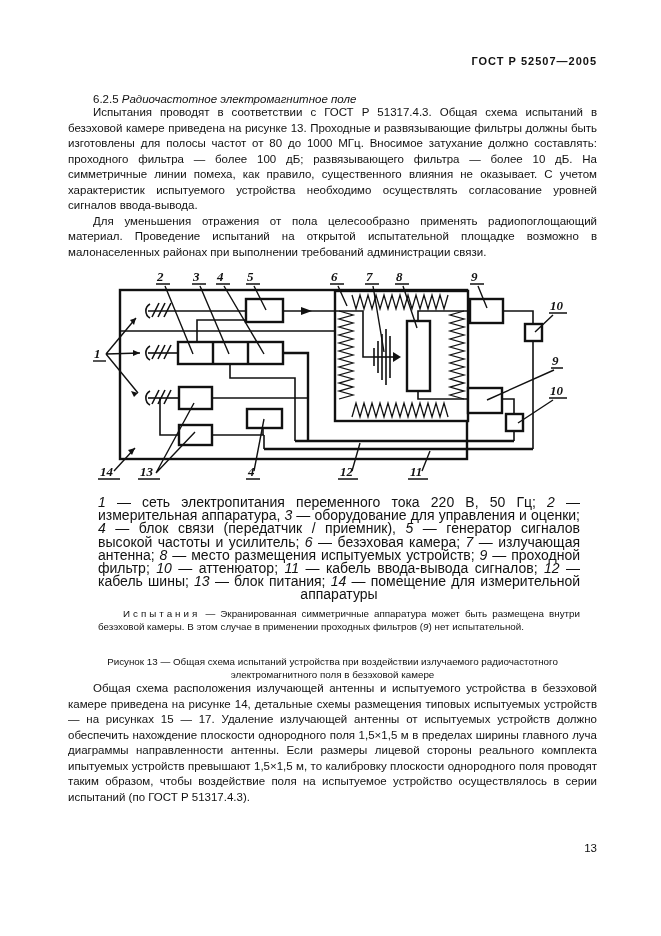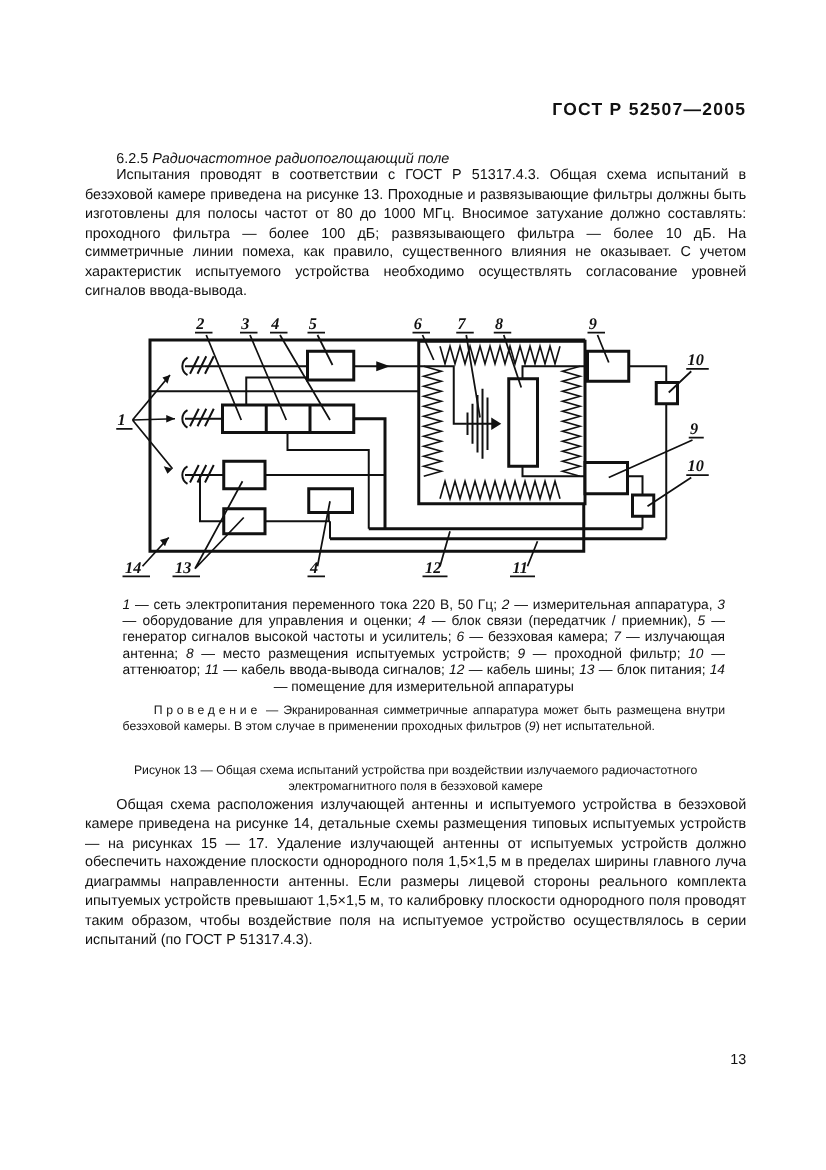--- a/index.html
+++ b/index.html
@@ -8,24 +8,23 @@
     width:661px;height:936px;
     margin:0 auto;
     background:#ffffff;
     font-family:"Liberation Sans", sans-serif;
     color:#111;
     overflow:hidden;
   }
   .header{
     padding:55px 64px 0 68px;
     text-align:right;
-    font-size:14px;
+    font-size:11px;
     font-weight:bold;
     letter-spacing:1px;
-    margin-top:24px;
   }
   .content{
     margin:0 64px 0 68px;
   }
   .section-heading{
     margin-top:26px;
     padding-left:25px;
     font-size:11.5px;
   }
   .section-heading .sec-title{font-style:italic;}
@@ -37,21 +36,21 @@
     text-indent:25px;
   }
   .figure-area{
     position:relative;
     height:222px;
     margin-top:6px;
   }
   .figure-area svg{position:absolute;left:22px;top:0;}
   .legend{
     margin:8px 17px 0 30px;
-    font-size:11px;
+    font-size:14px;
     line-height:13.2px;
     text-align:justify;
     text-align-last:center;
     -moz-text-align-last:center;
   }
   .legend i{font-style:italic;}
   .note{
     margin:5px 17px 0 30px;
     font-size:9.8px;
     line-height:13.2px;
@@ -88,24 +87,25 @@
 <div class="page">
 
   <div class="header">
     <span>ГОСТ Р 52507—2005</span>
   </div>
 
   <div class="content">
 
     <div class="section-heading">
       <span class="sec-num">6.2.5</span>
-      <span class="sec-title">Радиочастотное радиопоглощающий поле</span>
+      <span class="sec-title">Радиочастотное электромагнитное поле</span>
     </div>
 
     <p class="body-par">Испытания проводят в соответствии с ГОСТ Р 51317.4.3. Общая схема испытаний в безэховой камере приведена на рисунке 13. Проходные и развязывающие фильтры должны быть изготовлены для полосы частот от 80 до 1000 МГц. Вносимое затухание должно составлять: проходного фильтра — более 100 дБ; развязывающего фильтра — более 10 дБ. На симметричные линии помеха, как правило, существенного влияния не оказывает. С учетом характеристик испытуемого устройства необходимо осуществлять согласование уровней сигналов ввода-вывода.</p>
+    <p class="body-par">Для уменьшения отражения от пола целесообразно применять радиопоглощающий материал. Проведение испытаний на открытой испытательной площадке возможно в малонаселенных районах при выполнении требований администрации связи.</p>
 
     <div class="figure-area">
       <svg width="482" height="218" viewBox="0 0 482 218">
 
         <rect class="bx" x="30" y="24" width="347" height="169"></rect>
 
         <g>
           <rect class="bx" x="245" y="25" width="133" height="130"></rect>
           <path class="zz" d="M262,29 L266,43 L270,29 L274,43 L278,29 L282,43 L286,29 L290,43 L294,29 L298,43 L302,29 L306,43 L310,29 L314,43 L318,29 L322,43 L326,29 L330,43 L334,29 L338,43 L342,29 L346,43 L350,29 L354,43 L358,29"></path>
           <path class="zz" d="M262,151 L266,137 L270,151 L274,137 L278,151 L282,137 L286,151 L290,137 L294,151 L298,137 L302,151 L306,137 L310,151 L314,137 L318,151 L322,137 L326,151 L330,137 L334,151 L338,137 L342,151 L346,137 L350,151 L354,137 L358,151"></path>
@@ -210,21 +210,21 @@
           <path class="lead" d="M248,213 L268,213 M262,205 L270,177"></path>
           <text class="num" x="320" y="210">11</text>
           <path class="lead" d="M318,213 L338,213 M332,205 L340,185"></path>
         </g>
       </svg>
     </div>
 
     <div class="legend"><span class="lg-item"><i>1</i> <span>— сеть электропитания переменного тока 220 В, 50 Гц;</span> </span><span class="lg-item"><i>2</i> <span>— измерительная аппаратура,</span> </span><span class="lg-item"><i>3</i> <span>— оборудование для управления и оценки;</span> </span><span class="lg-item"><i>4</i> <span>— блок связи (передатчик / приемник),</span> </span><span class="lg-item"><i>5</i> <span>— генератор сигналов высокой частоты и усилитель;</span> </span><span class="lg-item"><i>6</i> <span>— безэховая камера;</span> </span><span class="lg-item"><i>7</i> <span>— излучающая антенна;</span> </span><span class="lg-item"><i>8</i> <span>— место размещения испытуемых устройств;</span> </span><span class="lg-item"><i>9</i> <span>— проходной фильтр;</span> </span><span class="lg-item"><i>10</i> <span>— аттенюатор;</span> </span><span class="lg-item"><i>11</i> <span>— кабель ввода-вывода сигналов;</span> </span><span class="lg-item"><i>12</i> <span>— кабель шины;</span> </span><span class="lg-item"><i>13</i> <span>— блок питания;</span> </span><span class="lg-item"><i>14</i> <span>— помещение для измерительной аппаратуры</span> </span></div>
 
     <div class="note">
-      <span class="note-label">Проведение</span>
+      <span class="note-label">Испытания</span>
       <span>— Экранированная симметричные аппаратура может быть размещена внутри безэховой камеры. В этом случае в применении проходных фильтров (</span><i>9</i><span>) нет испытательной.</span>
     </div>
 
     <div class="fig-caption">Рисунок 13 — Общая схема испытаний устройства при воздействии излучаемого радиочастотного электромагнитного поля в безэховой камере</div>
 
     <p class="body-par par3">Общая схема расположения излучающей антенны и испытуемого устройства в безэховой камере приведена на рисунке 14, детальные схемы размещения типовых испытуемых устройств — на рисунках 15 — 17. Удаление излучающей антенны от испытуемых устройств должно обеспечить нахождение плоскости однородного поля 1,5×1,5 м в пределах ширины главного луча диаграммы направленности антенны. Если размеры лицевой стороны реального комплекта ипытуемых устройств превышают 1,5×1,5 м, то калибровку плоскости однородного поля проводят таким образом, чтобы воздействие поля на испытуемое устройство осуществлялось в серии испытаний (по ГОСТ Р 51317.4.3).</p>
 
   </div>
 
   <div class="page-number">13</div>

